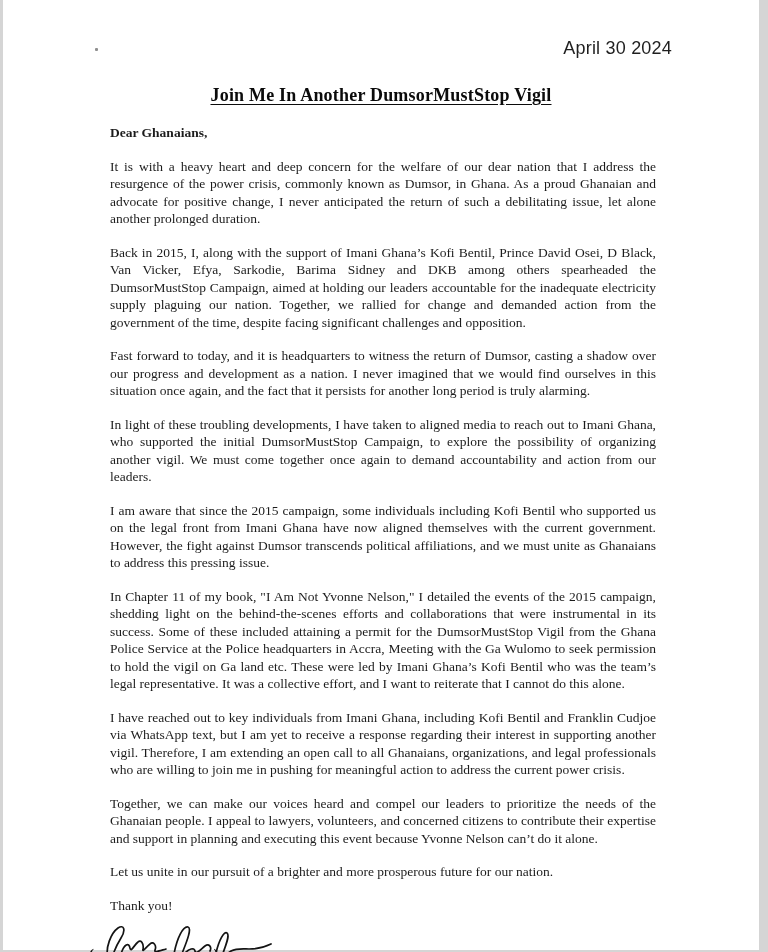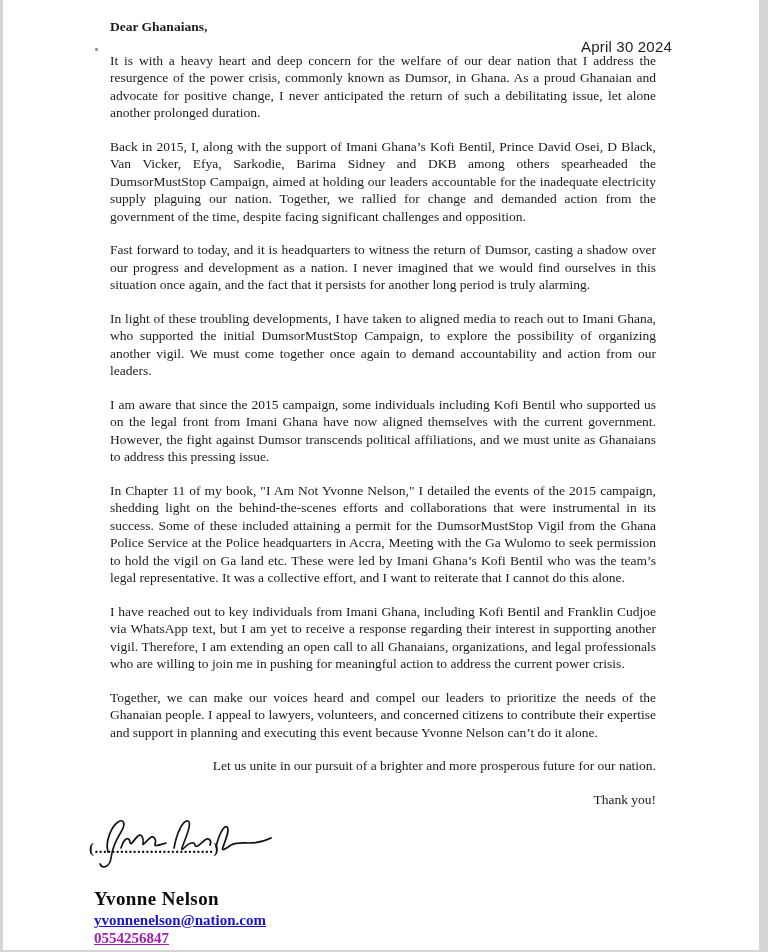--- a/index.html
+++ b/index.html
@@ -19,21 +19,21 @@
     position: absolute;
     left: 92px; top: 48px;
     width: 3px; height: 3px;
     background: #8f8f8f;
     border-radius: 1px;
   }
   .date {
     position: absolute;
     top: 38px; right: 87px;
     font-family: "Liberation Sans", sans-serif;
-    font-size: 15px;
+    font-size: 18px;
     color: #1f1f1f;
     letter-spacing: 0.2px;
   }
   .title-wrap {
     margin-top: 85px;
     text-align: center;
   }
   .title-wrap span {
     font-size: 18px;
     font-weight: bold;
@@ -45,21 +45,21 @@
   .letter-body {
     margin: 18px 0 0 91px;
     width: 578px;
     font-size: 13.5px;
     line-height: 17.5px;
     color: #1c1c1c;
     text-align: justify;
   }
   .letter-body p { margin: 16px; }
   .salutation, .signoff { font-weight: bold; }
-  .closing { text-align: right; }
+  .closing { text-align: left; }
   .sig-block {
     position: relative;
     height: 46px;
   }
   .sig-dots {
     position: absolute;
     left: -5px; top: 16px;
     font-size: 15px;
     font-weight: bold;
     letter-spacing: 0.5px;
@@ -91,20 +91,23 @@
 </style>
 </head>
 <body>
 
 <div class="page">
 
   <div class="stray-dot"></div>
 
   <div class="date">April 30 2024</div>
 
+  <div class="title-wrap">
+    <span>Join Me In Another DumsorMustStop Vigil</span>
+  </div>
 
   <div class="letter-body">
     <p class="salutation">Dear Ghanaians,</p>
     <p>It is with a heavy heart and deep concern for the welfare of our dear nation that I address the resurgence of the power crisis, commonly known as Dumsor, in Ghana. As a proud Ghanaian and advocate for positive change, I never anticipated the return of such a debilitating issue, let alone another prolonged duration.</p>
     <p>Back in 2015, I, along with the support of Imani Ghana’s Kofi Bentil, Prince David Osei, D Black, Van Vicker, Efya, Sarkodie, Barima Sidney and DKB among others spearheaded the DumsorMustStop Campaign, aimed at holding our leaders accountable for the inadequate electricity supply plaguing our nation. Together, we rallied for change and demanded action from the government of the time, despite facing significant challenges and opposition.</p>
     <p>Fast forward to today, and it is headquarters to witness the return of Dumsor, casting a shadow over our progress and development as a nation. I never imagined that we would find ourselves in this situation once again, and the fact that it persists for another long period is truly alarming.</p>
     <p>In light of these troubling developments, I have taken to aligned media to reach out to Imani Ghana, who supported the initial DumsorMustStop Campaign, to explore the possibility of organizing another vigil. We must come together once again to demand accountability and action from our leaders.</p>
     <p>I am aware that since the 2015 campaign, some individuals including Kofi Bentil who supported us on the legal front from Imani Ghana have now aligned themselves with the current government. However, the fight against Dumsor transcends political affiliations, and we must unite as Ghanaians to address this pressing issue.</p>
     <p>In Chapter 11 of my book, "I Am Not Yvonne Nelson," I detailed the events of the 2015 campaign, shedding light on the behind-the-scenes efforts and collaborations that were instrumental in its success. Some of these included attaining a permit for the DumsorMustStop Vigil from the Ghana Police Service at the Police headquarters in Accra, Meeting with the Ga Wulomo to seek permission to hold the vigil on Ga land etc. These were led by Imani Ghana’s Kofi Bentil who was the team’s legal representative. It was a collective effort, and I want to reiterate that I cannot do this alone.</p>
     <p>I have reached out to key individuals from Imani Ghana, including Kofi Bentil and Franklin Cudjoe via WhatsApp text, but I am yet to receive a response regarding their interest in supporting another vigil. Therefore, I am extending an open call to all Ghanaians, organizations, and legal professionals who are willing to join me in pushing for meaningful action to address the current power crisis.</p>

